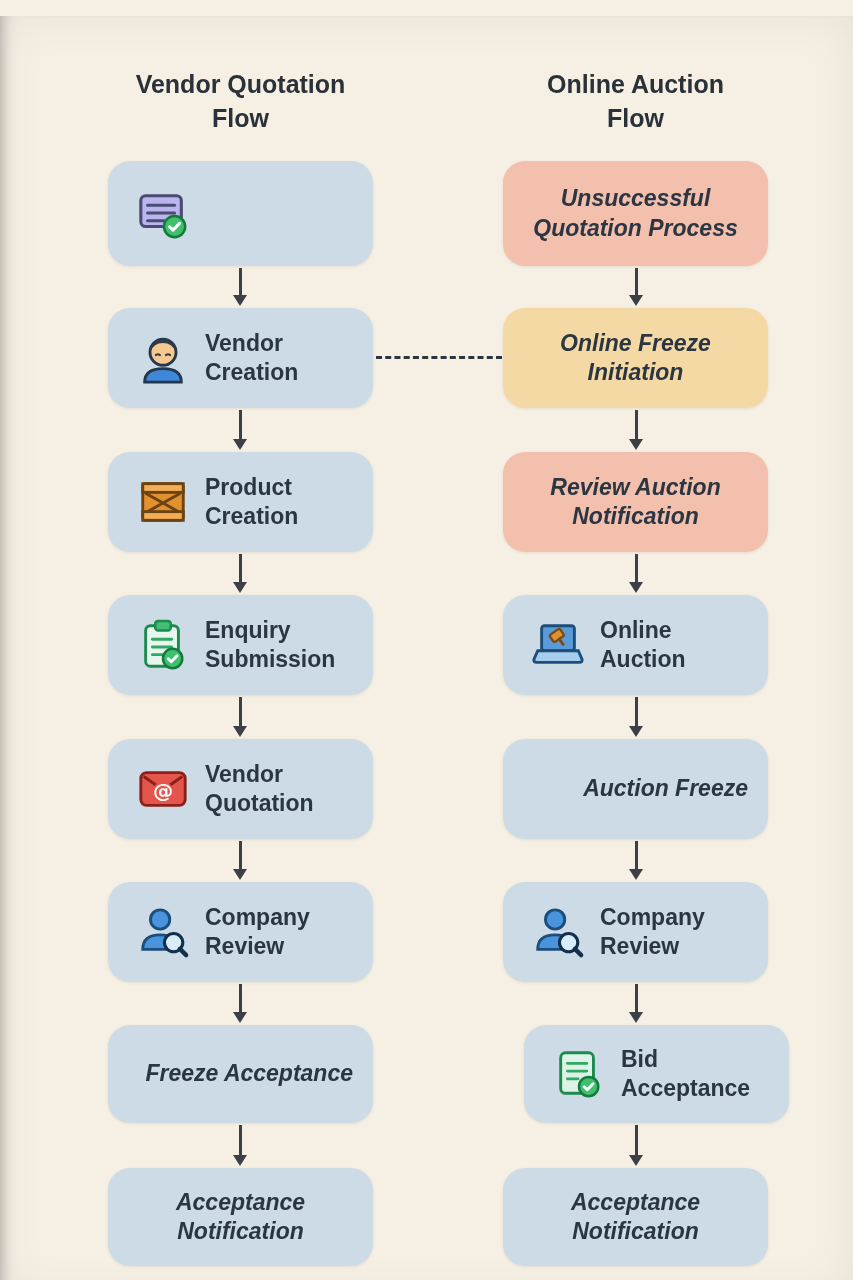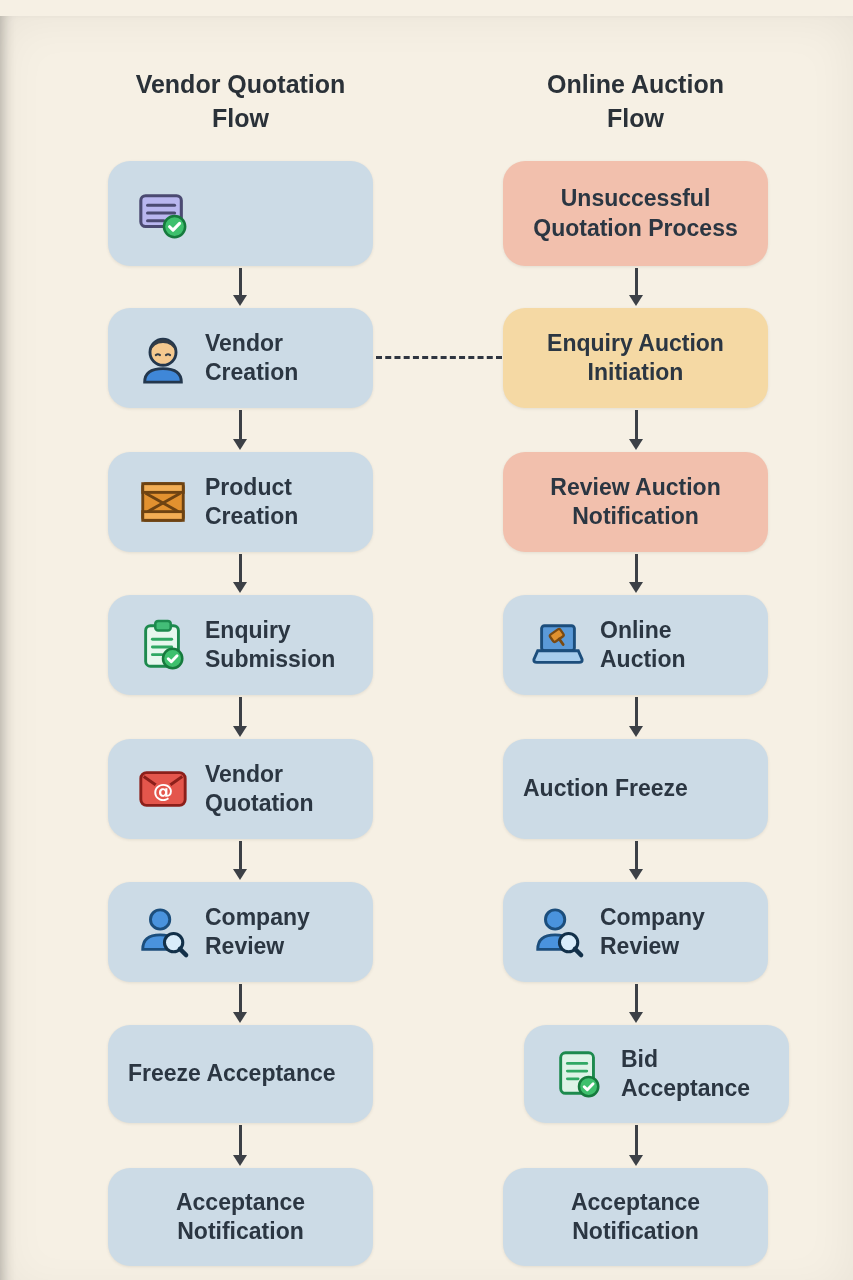--- a/index.html
+++ b/index.html
@@ -38,21 +38,21 @@
     font-size: 23px;
     font-weight: 700;
     line-height: 1.28;
   }
   .node.blue   { background: #ccdbe6; }
   .node.salmon { background: #f2c0ad; }
   .node.yellow { background: #f5d9a4; }
   .icon-node { padding: 0 10px 0 28px; gap: 15px; text-align: left; }
   .icon-node .icon { flex: 0 0 auto; display: flex; align-items: center; }
   .icon-node .label { flex: 1 1 auto; }
-  .text-node { justify-content: flex-start; padding: 0 20px; text-align: center; }
+  .text-node { justify-content: flex-end; padding: 0 20px; text-align: center; font-style: italic; }
   .arrow {
     position: absolute;
     width: 2.6px;
     background: #3c4046;
   }
   .arrow::after {
     content: "";
     position: absolute;
     bottom: -10px;
     left: 50%;
@@ -166,21 +166,21 @@
 
   <div class="node blue text-node" style="left:108px; top:1152px; height:98px">
     <span class="label">Acceptance Notification</span>
   </div>
 
   <div class="node salmon text-node" style="left:503px; top:145px; height:105px">
     <span class="label">Unsuccessful Quotation Process</span>
   </div>
 
   <div class="node yellow text-node" style="left:503px; top:292px; height:100px">
-    <span class="label">Enquiry Auction Initiation</span>
+    <span class="label">Online Freeze Initiation</span>
   </div>
 
   <div class="node salmon text-node" style="left:503px; top:436px; height:100px">
     <span class="label">Review Auction Notification</span>
   </div>
 
   <div class="node blue icon-node" style="left:503px; top:579px; height:100px">
     <span class="icon">
       <svg viewBox="0 0 56 56" width="54" height="54">
         <rect x="11" y="8" width="34" height="26" rx="3" fill="#5b9ad8" stroke="#1c4e7c" stroke-width="3"></rect>

